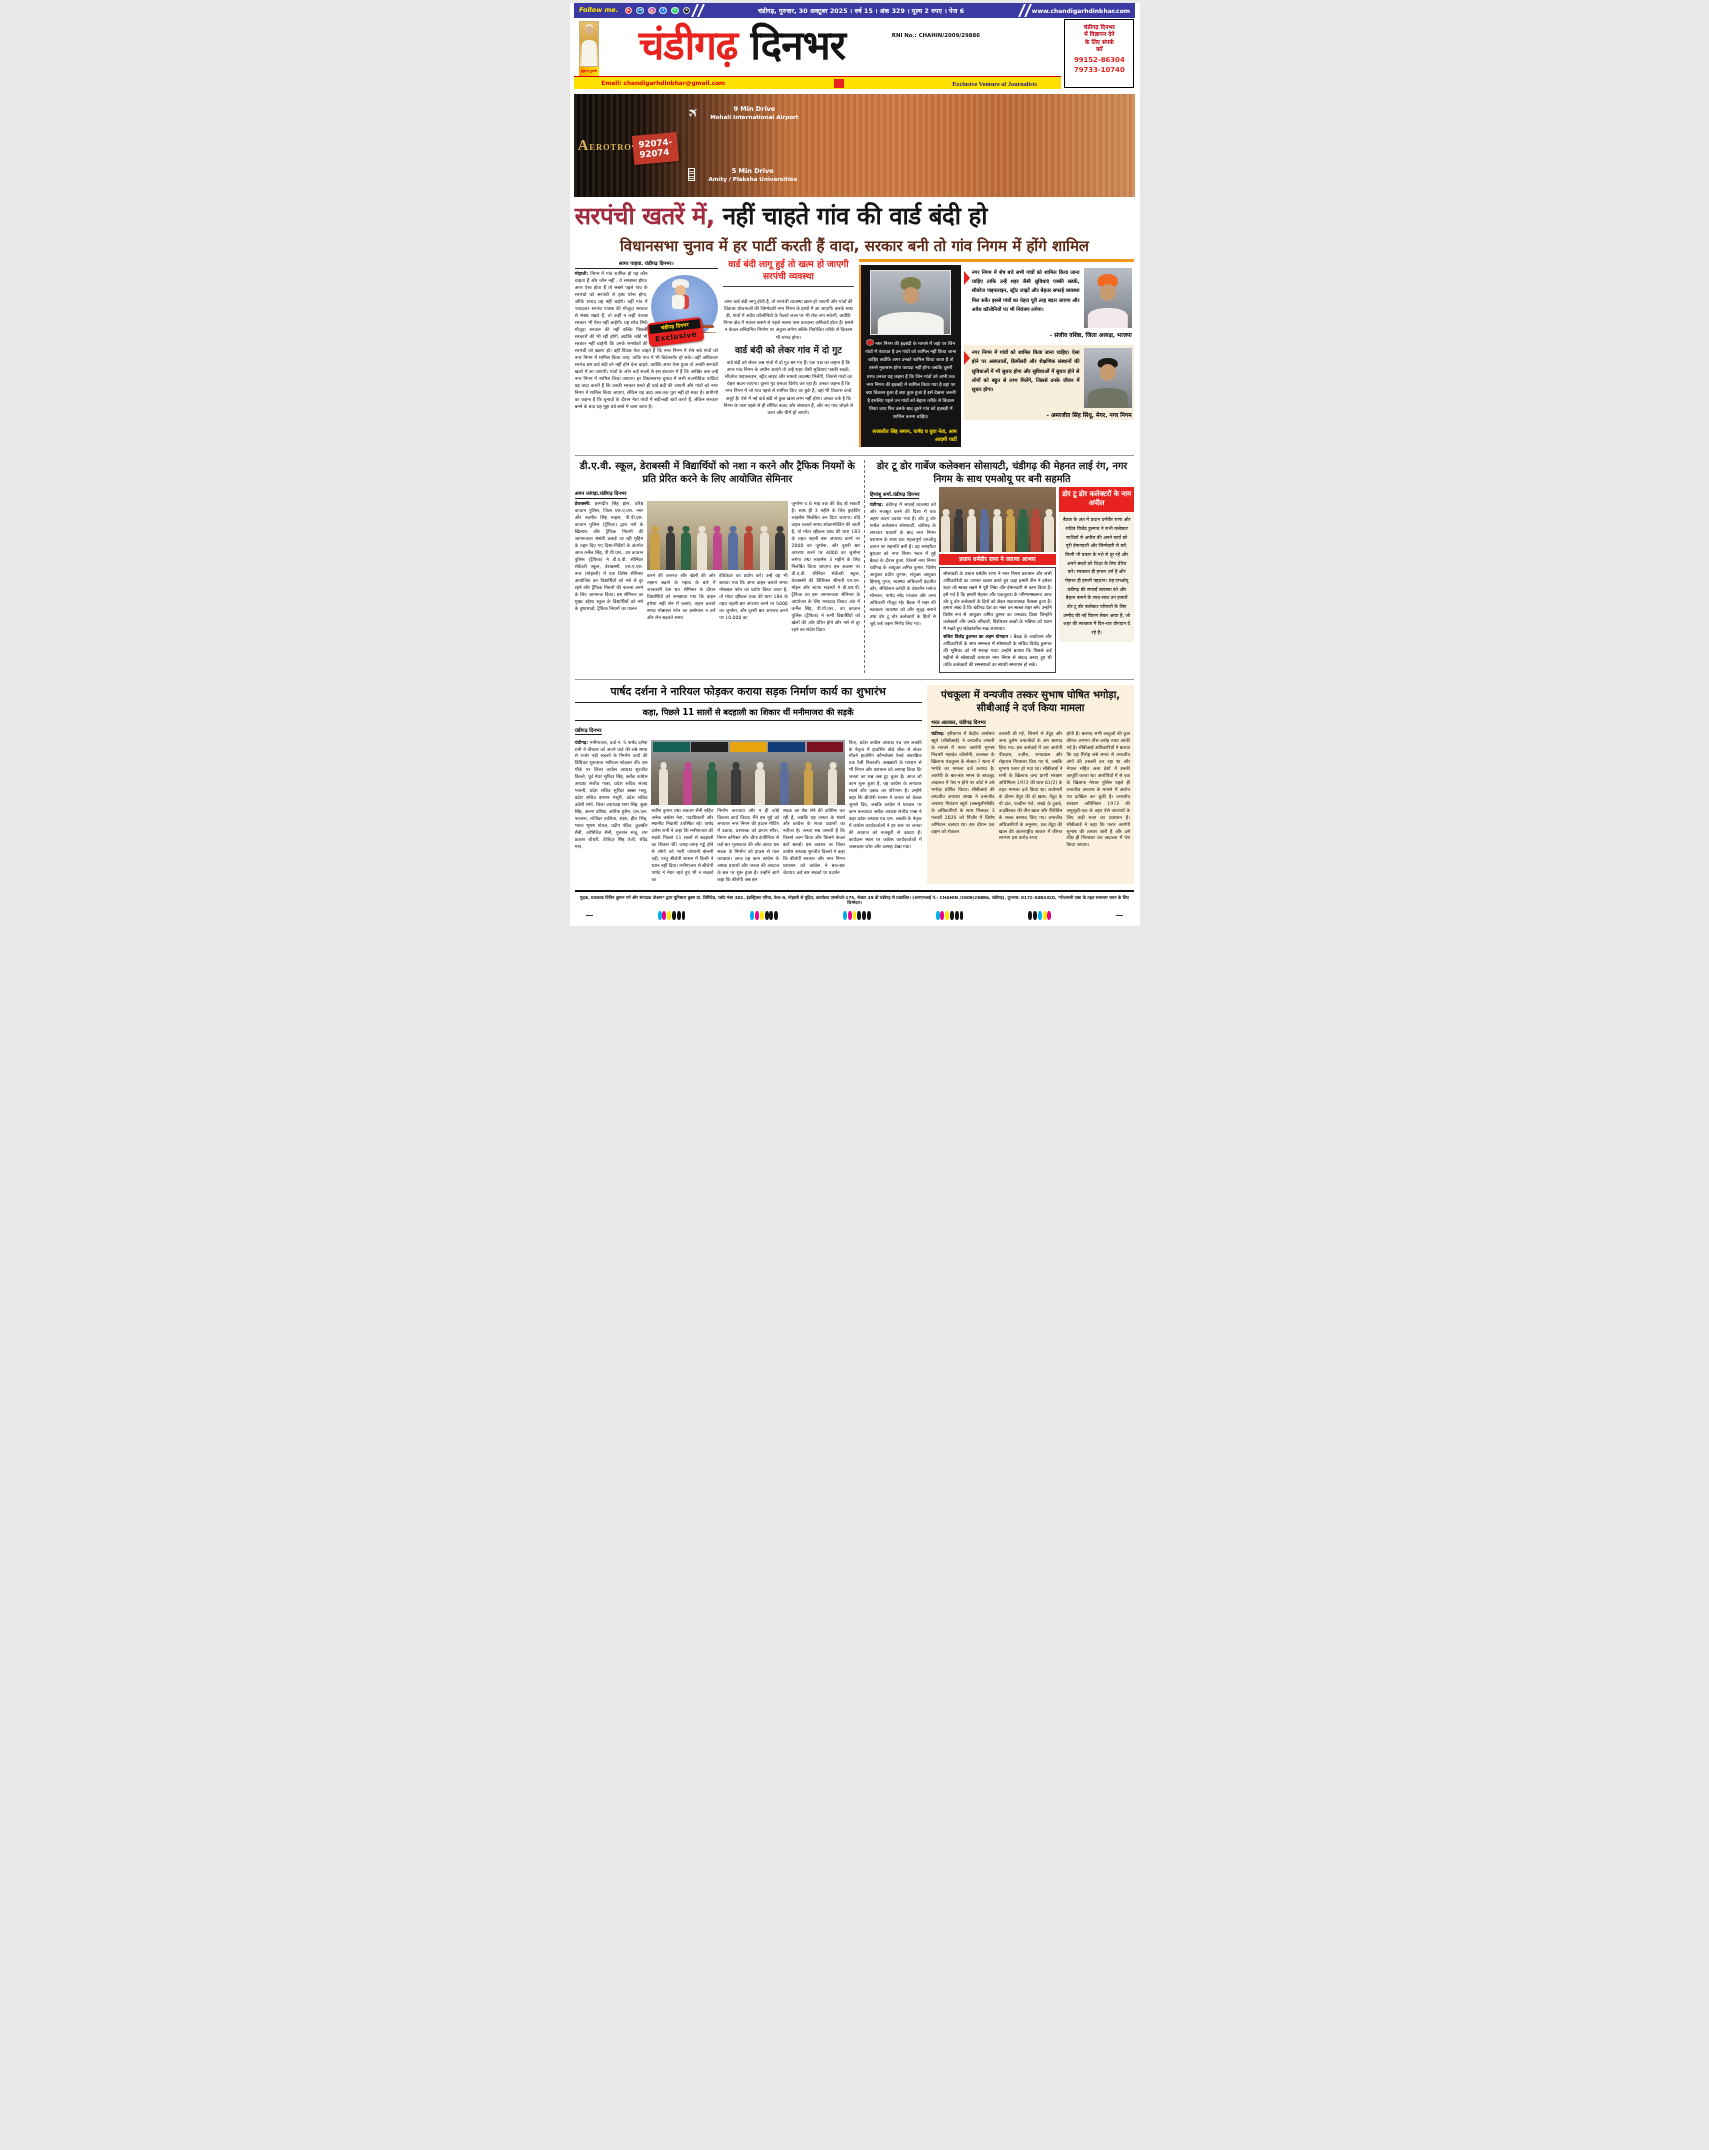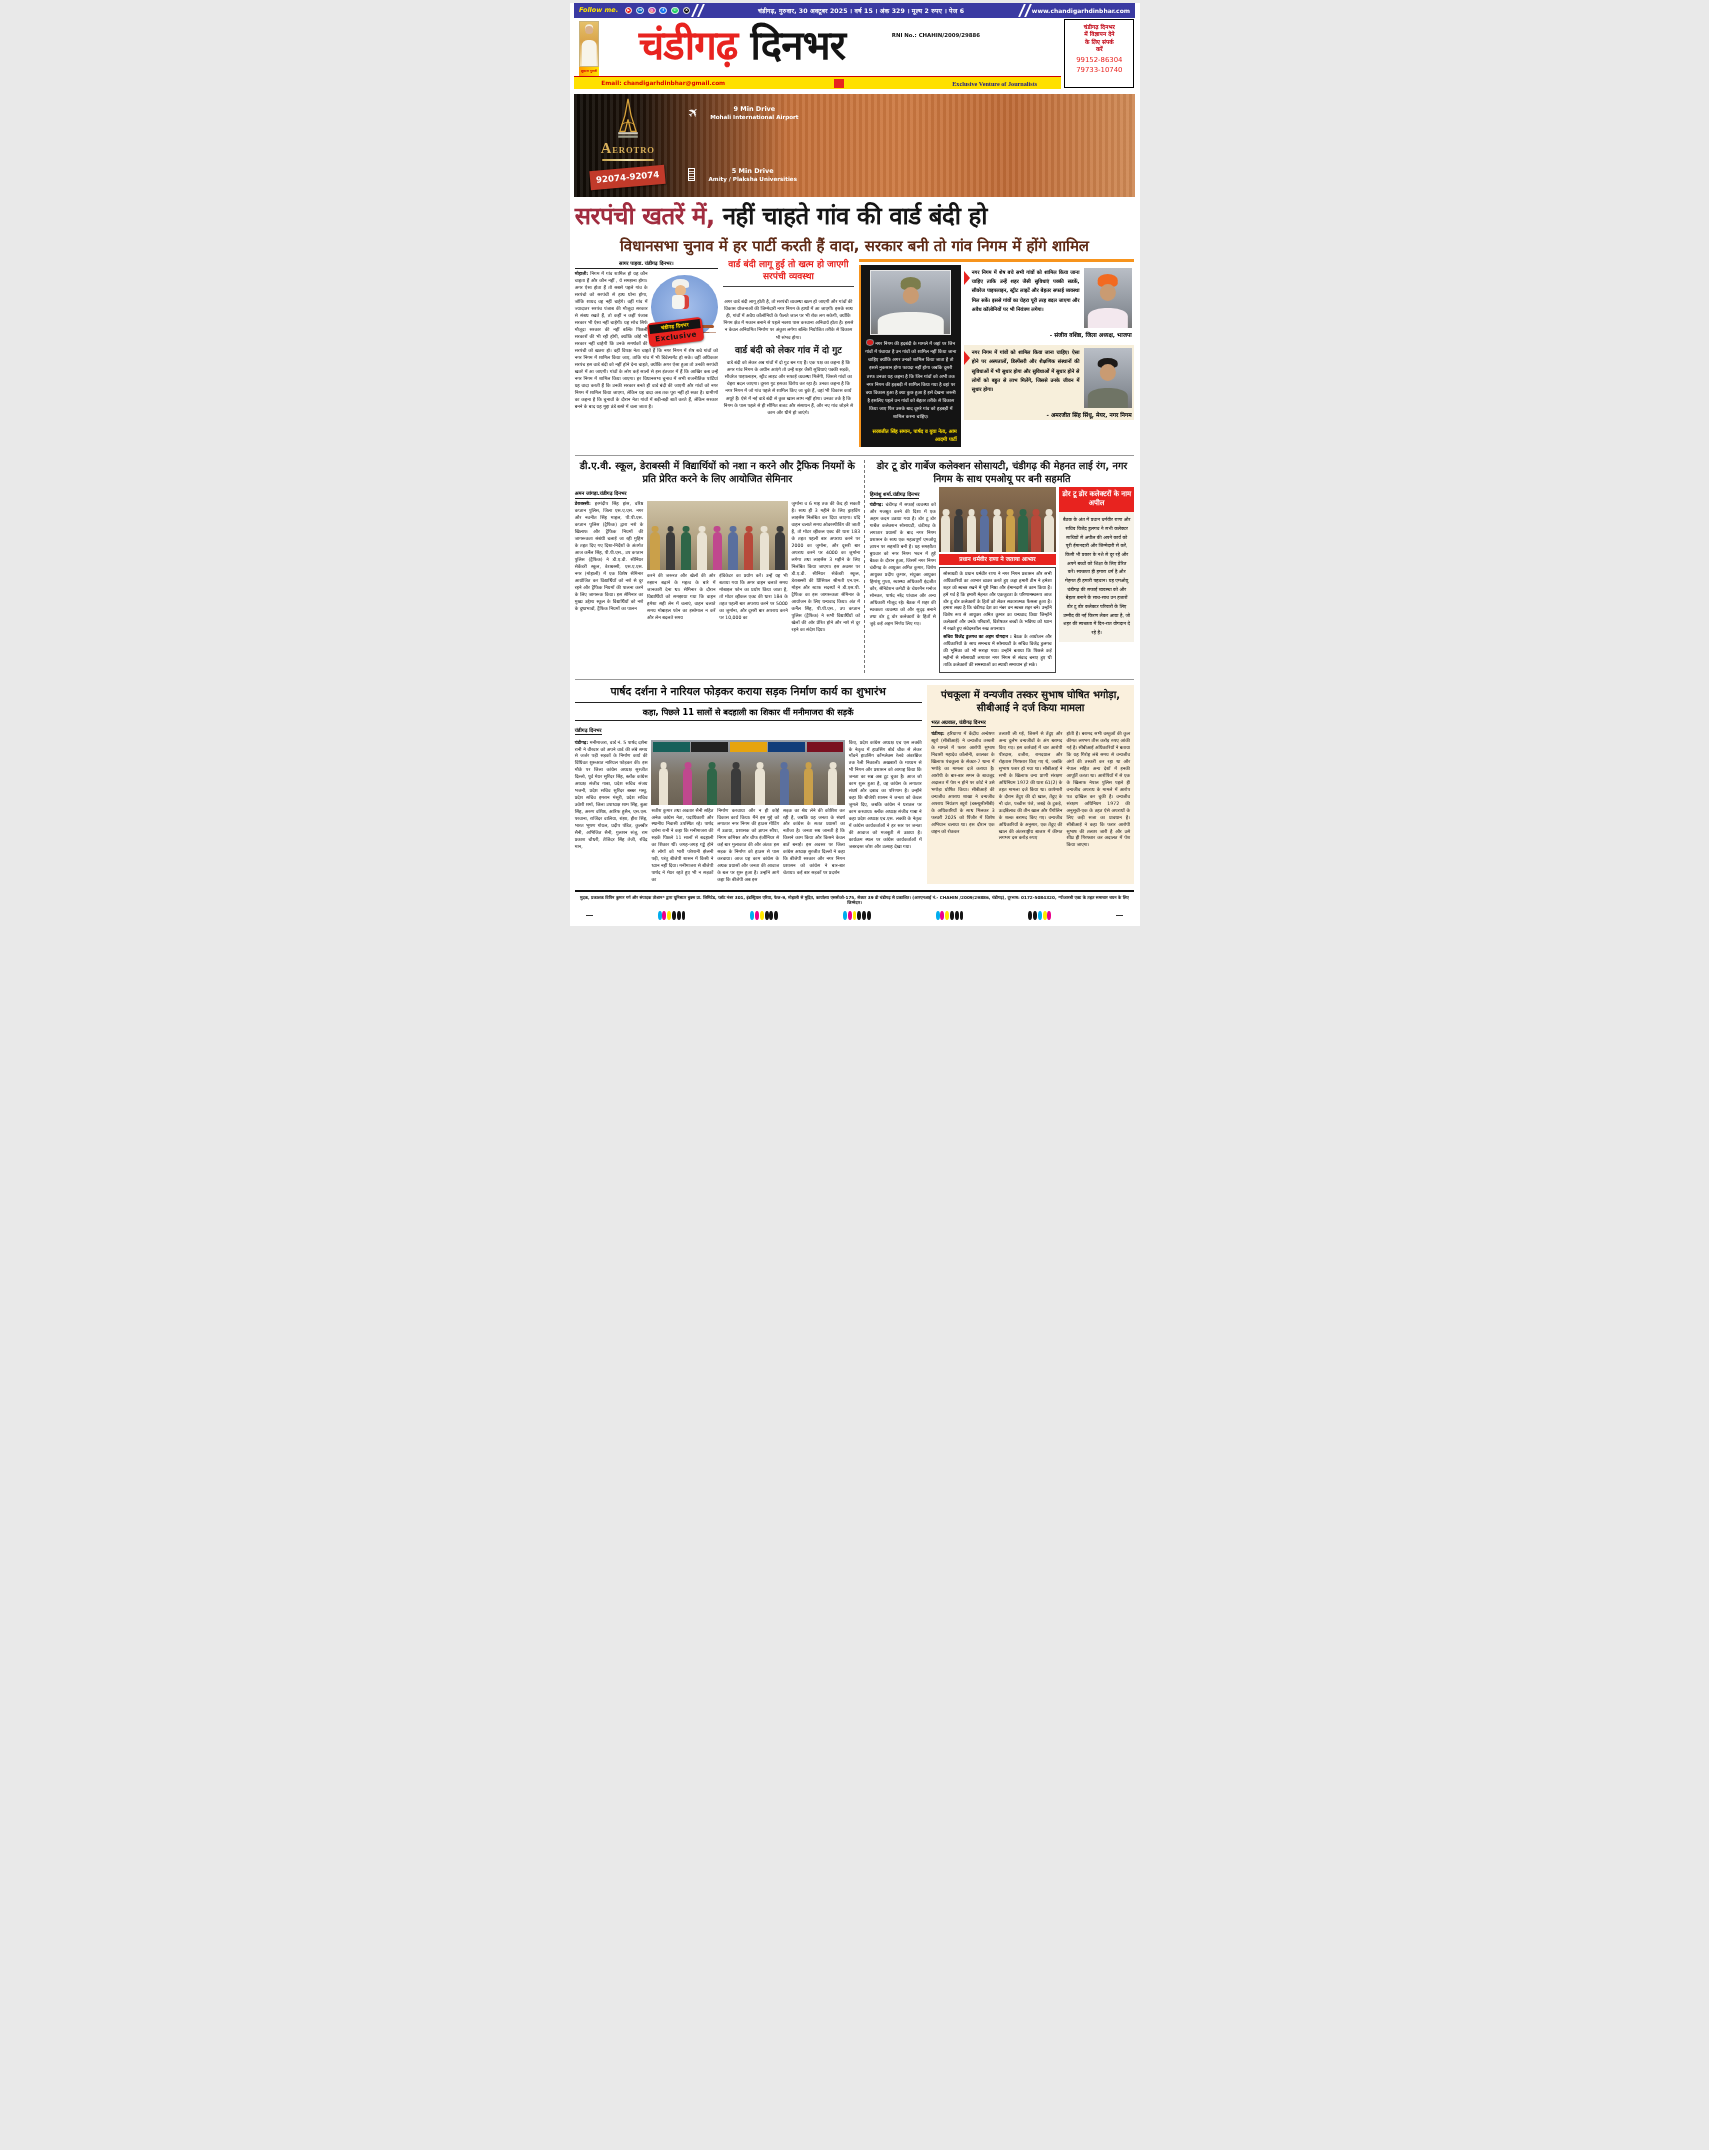--- a/index.html
+++ b/index.html
@@ -20,31 +20,31 @@
   .guru { position:absolute; left:5.2px; top:1.7px; width:20px; height:55px; }
   .guru-img { height:46px; background:linear-gradient(180deg,#e5c06a,#d9a44a 45%,#f3e3b8); border:0.4px solid #c9b27a; position:relative; overflow:hidden; }
   .g-head { position:absolute; top:4.3px; left:50%; transform:translateX(-50%); width:7.7px; height:7.7px; border-radius:50%; background:#d8b08c; box-shadow:0 -1.7px 0 0 #f5f0e0; }
   .g-body { position:absolute; bottom:0; left:50%; transform:translateX(-50%); width:14.6px; height:26px; border-radius:6px 6px 0 0; background:#f7f4ea; }
   .guru-cap { height:8.6px; background:linear-gradient(90deg,#ff9d00,#ffe400); color:#d80000; font-size:3.2px; font-weight:800; display:flex; align-items:center; justify-content:center; white-space:nowrap; }
   .mh-title { position:absolute; left:65px; top:6px; font-size:40px; line-height:1; font-weight:800; letter-spacing:-0.9px; white-space:nowrap; }
   .t-red { color:#e8231f; } .t-black { color:#141414; }
   .rni { position:absolute; left:318px; top:13px; font-size:5.4px; font-weight:700; color:#111; }
   .contact-box { position:absolute; right:0.9px; top:0; width:70px; height:69px; border:0.9px solid #000; background:#fff; text-align:center; padding:3.4px 1.7px 1.7px; }
   .cb-line { font-size:5.8px; font-weight:800; color:#c00010; line-height:1.3; }
-  .cb-phone { font-size:6.9px; font-weight:400; color:#e8231f; margin-top:2.2px; }
+  .cb-phone { font-size:6.9px; font-weight:700; color:#e8231f; margin-top:2.2px; }
   .yellow-strip { position:absolute; left:0; right:74px; bottom:0; height:13px; background:#ffe000; border-top:0.9px solid #c00; display:flex; align-items:center; }
   .email { color:#e00000; font-weight:800; font-size:5.8px; margin-left:27.5px; cursor:pointer; }
   .red-block { width:10.3px; height:9.5px; background:#e8231f; margin:0 auto; }
   .tagline { font-family:"Liberation Serif", serif; font-weight:700; color:#1a1a8c; font-size:6.2px; margin-right:24px; }
 
   
   .ad-banner { margin:4.3px 4.3px 0; height:103px; display:flex; position:relative; overflow:hidden;
     background:linear-gradient(90deg,#0f0b06 0%,#1d1108 12%,#6e3d20 24%,#c4703a 38%,#cd7a42 58%,#bf6b37 78%,#d08a55 100%); }
   .ad-banner::before { content:""; position:absolute; inset:0; background:repeating-linear-gradient(90deg, rgba(255,255,255,.07) 0 2.6px, rgba(0,0,0,.05) 2.6px 6px); pointer-events:none; }
-  .ad-left { width:108px; padding:4.3px 3.4px; display:flex; flex-direction:column; align-items:center; position:relative; z-index:1; }
+  .ad-left { width:108px; padding:4.3px 3.4px; display:flex; flex-direction:row; align-items:center; position:relative; z-index:1; }
   .ad-brand { color:#d9b05a; font-size:8.6px; font-weight:700; font-family:"Liberation Serif", serif; letter-spacing:0.9px; margin-top:0.9px; }
   .ad-brand::first-letter { font-size:14.6px; }
   .gold-rule { width:52px; height:2.2px; background:linear-gradient(90deg,#caa64f,#f5e6b0,#caa64f); margin-top:1.7px; border-radius:0.9px; }
   .ad-phone { margin-top:6.9px; background:#c13a2a; color:#fff; font-weight:800; font-size:8.6px; padding:4.3px 6px; transform:rotate(-5deg); box-shadow:0.9px 0.9px 1.7px rgba(0,0,0,.5); }
   .ad-main { flex:1; color:#fff; text-align:center; padding-top:9.5px; position:relative; z-index:1; }
   .ad-head { font-size:18px; font-weight:800; letter-spacing:0.4px; }
   .ad-sub { font-size:10.8px; font-weight:700; margin-top:13.8px; }
   .ad-plots { font-size:9px; font-weight:700; margin-top:14.6px; }
   .ad-plots b { font-size:13px; }
   .ad-underline { width:133px; height:2.2px; background:#f3cdb2; margin:6.9px auto 0; border-radius:1.3px; }

